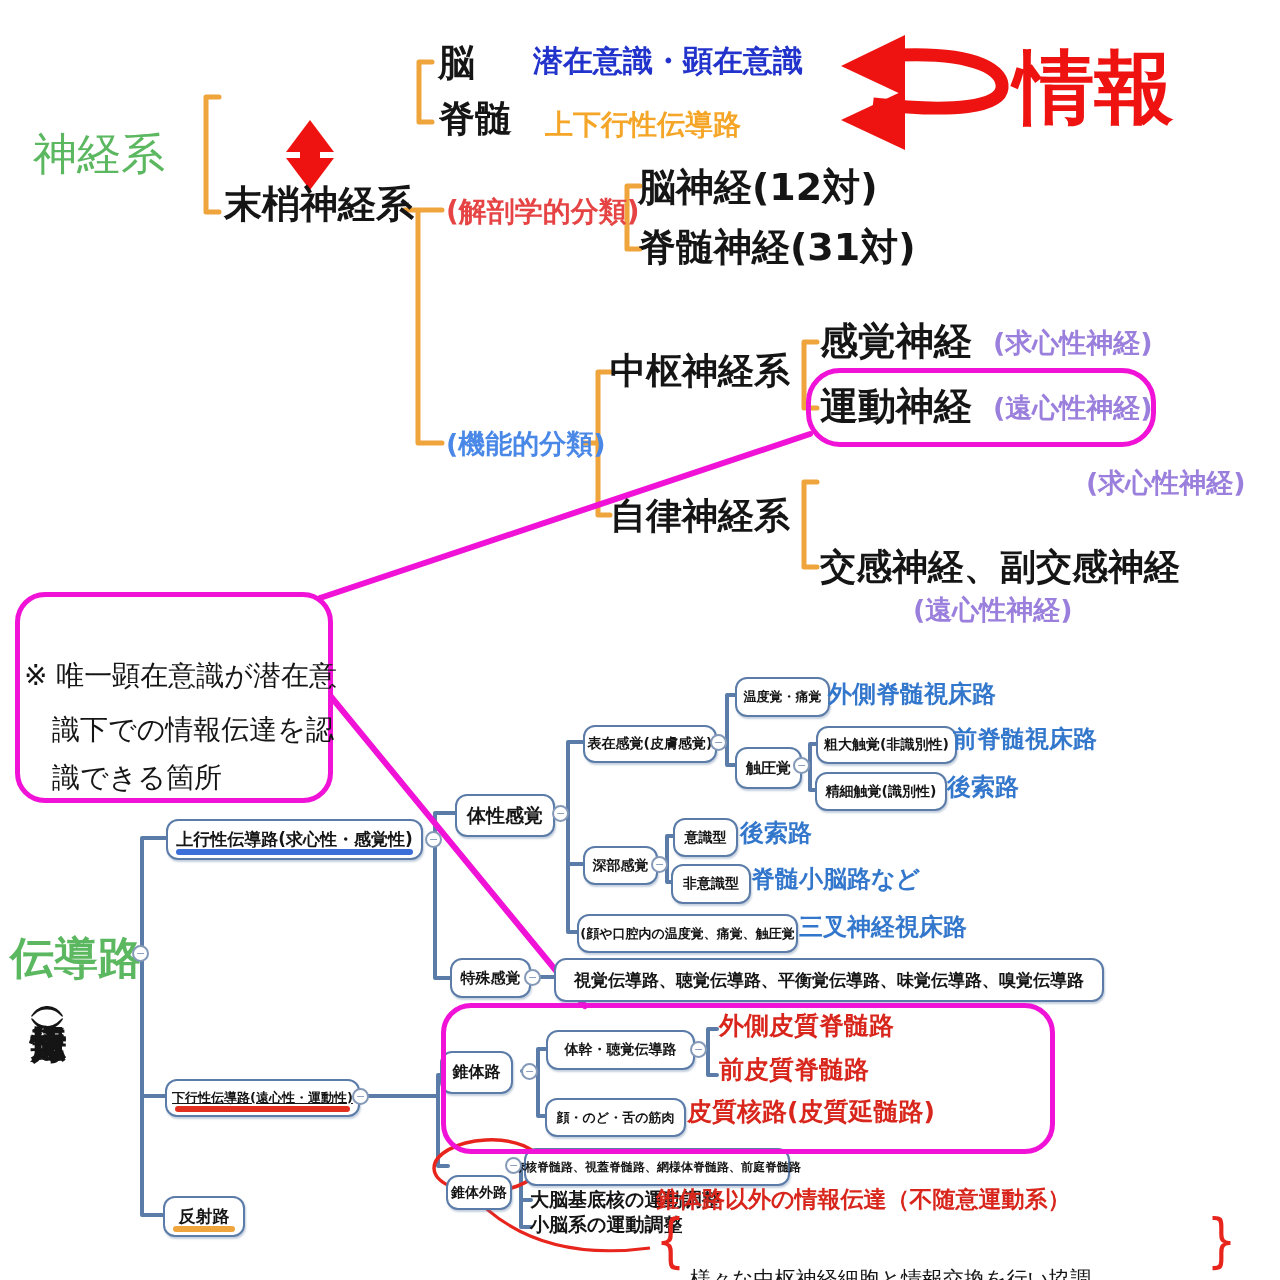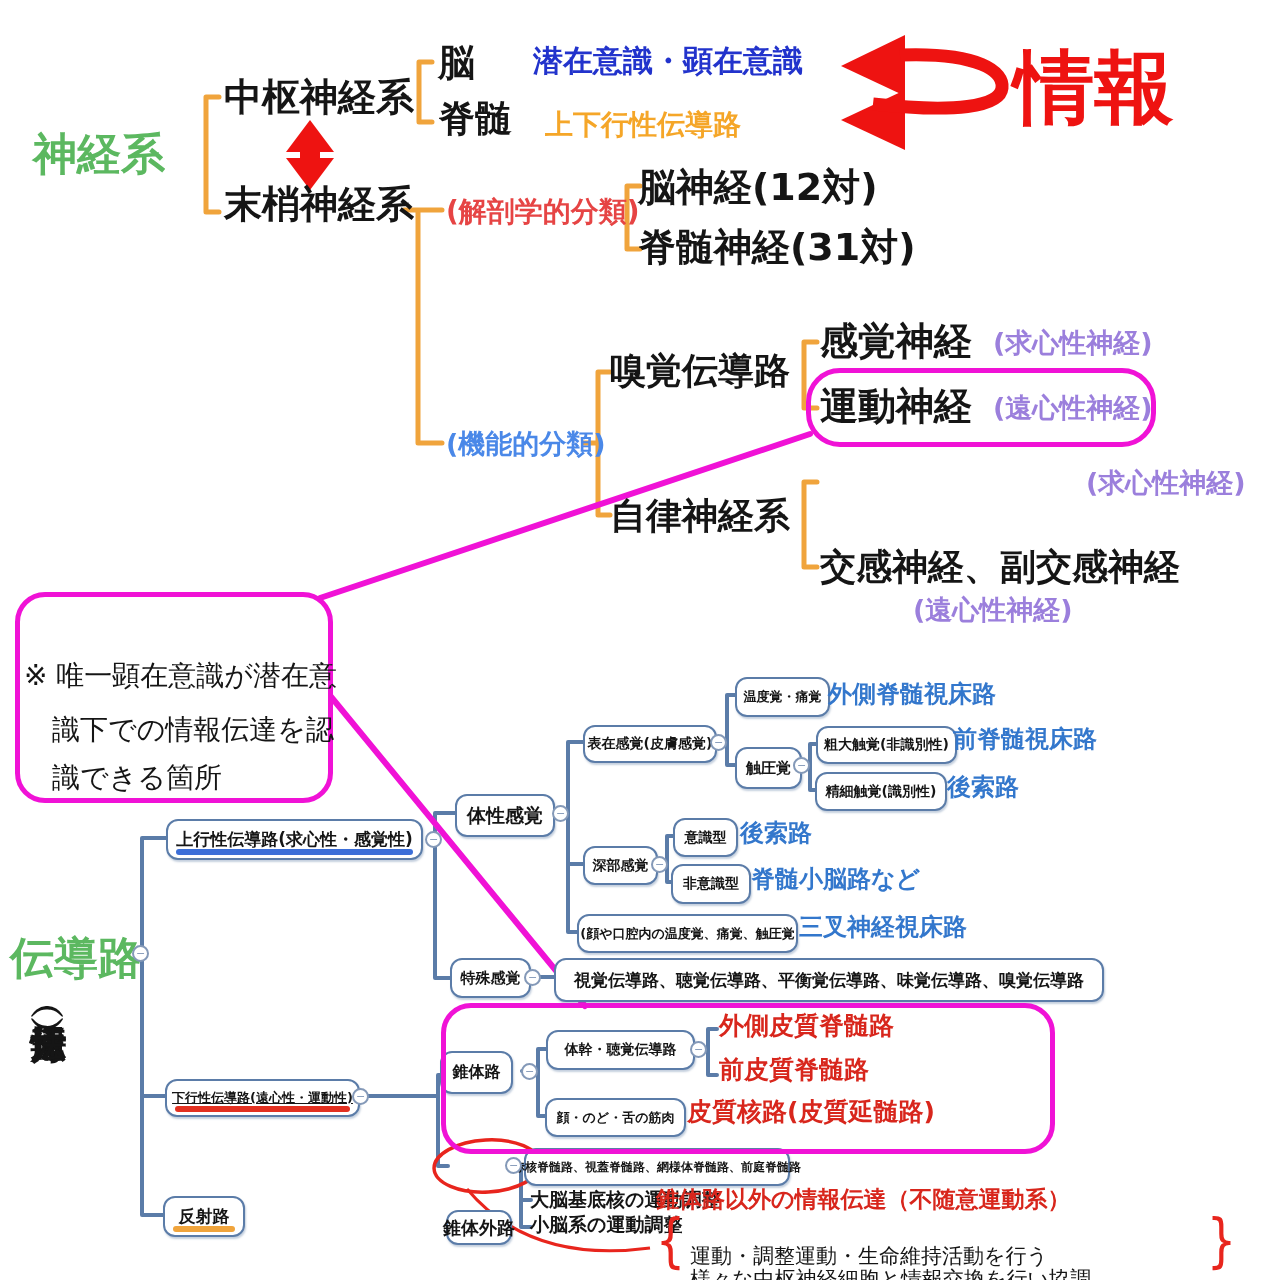--- a/index.html
+++ b/index.html
@@ -64,35 +64,34 @@
     <line x1="810" y1="434" x2="320" y2="598"></line>
     <line x1="323" y1="687" x2="585" y2="1006"></line>
   </g>
 
   <g stroke="#e8251d" fill="none">
     <ellipse cx="487" cy="1166" rx="53" ry="26" stroke-width="3.5" transform="rotate(-3 487 1166)"></ellipse>
     <path d="M467,1189 Q530,1264 650,1248" stroke-width="3"></path>
   </g>
 </svg>
 
-<div class="t" style="left:33px;top:129px;font-size:44px;font-weight:700;color:#5cb860;">神経系</div>
-<div class="t" style="left:224px;top:76px;font-size:38px;font-weight:800;">中枢神経系</div>
+<div class="t" style="left:33px;top:129px;font-size:44px;font-weight:400;color:#5cb860;">神経系</div>
 <div class="t" style="left:224px;top:183px;font-size:38px;font-weight:800;">末梢神経系</div>
 <div class="t" style="left:438px;top:42px;font-size:37px;font-weight:800;">脳</div>
 <div class="t" style="left:533px;top:44px;font-size:30px;font-weight:600;color:#2233cc;">潜在意識・顕在意識</div>
 <div class="t" style="left:438px;top:98px;font-size:37px;font-weight:800;">脊髄</div>
 <div class="t" style="left:545px;top:109px;font-size:28px;font-weight:600;color:#f5a628;">上下行性伝導路</div>
 <div class="t" style="left:1014px;top:42px;font-size:80px;font-weight:800;color:#ee1311;">情報</div>
 
 <div class="t" style="left:446px;top:196px;font-size:28px;font-weight:700;color:#e64444;">(解剖学的分類)</div>
 <div class="t" style="left:638px;top:166px;font-size:38px;font-weight:800;">脳神経(12対)</div>
 <div class="t" style="left:638px;top:226px;font-size:38px;font-weight:800;">脊髄神経(31対)</div>
 <div class="t" style="left:446px;top:428px;font-size:27px;font-weight:700;color:#4a88e8;">(機能的分類)</div>
 
-<div class="t" style="left:610px;top:350px;font-size:36px;font-weight:800;">嗅覚伝導路</div>
+<div class="t" style="left:610px;top:350px;font-size:36px;font-weight:800;">中枢神経系</div>
 <div class="t" style="left:820px;top:320px;font-size:38px;font-weight:800;">感覚神経</div>
 <div class="t" style="left:993px;top:327px;font-size:27px;font-weight:600;color:#9b7fdc;">(求心性神経)</div>
 <div class="mbox" style="left:806px;top:368px;width:340px;height:69px;border-radius:34px;"></div>
 <div class="t" style="left:820px;top:385px;font-size:38px;font-weight:800;">運動神経</div>
 <div class="t" style="left:993px;top:392px;font-size:27px;font-weight:600;color:#9b7fdc;">(遠心性神経)</div>
 
 <div class="t" style="left:610px;top:495px;font-size:36px;font-weight:800;">自律神経系</div>
 <div class="t" style="left:1086px;top:467px;font-size:27px;font-weight:600;color:#9b7fdc;">(求心性神経)</div>
 <div class="t" style="left:820px;top:546px;font-size:36px;font-weight:800;">交感神経、副交感神経</div>
 <div class="t" style="left:913px;top:594px;font-size:27px;font-weight:600;color:#9b7fdc;">(遠心性神経)</div>
@@ -168,33 +167,32 @@
 <div class="node" style="left:546px;top:1030px;width:145px;height:36px;font-size:14px;">
   <span>体幹・聴覚伝導路</span>
 </div>
 <div class="t" style="left:719px;top:1012px;font-size:25px;font-weight:800;color:#d8261c;">外側皮質脊髄路</div>
 <div class="t" style="left:719px;top:1056px;font-size:25px;font-weight:800;color:#d8261c;">前皮質脊髄路</div>
 <div class="node" style="left:545px;top:1098px;width:137px;height:35px;font-size:13px;">
   <span>顔・のど・舌の筋肉</span>
 </div>
 <div class="t" style="left:687px;top:1098px;font-size:25px;font-weight:800;color:#d8261c;">皮質核路(皮質延髄路)</div>
 
-<div class="node" style="left:446px;top:1210px;width:62px;height:31px;font-size:18px;">
+<div class="node" style="left:446px;top:1175px;width:62px;height:31px;font-size:14px;">
   <span>錐体外路</span>
 </div>
 <div class="node" style="left:524px;top:1148px;width:262px;height:34px;font-size:12px;">
   <span>赤核脊髄路、視蓋脊髄路、網様体脊髄路、前庭脊髄路</span>
 </div>
 <div class="t" style="left:530px;top:1189px;font-size:19px;font-weight:600;">大脳基底核の運動調整</div>
 <div class="t" style="left:656px;top:1186px;font-size:23px;font-weight:700;color:#d8261c;">錐体路以外の情報伝達（不随意運動系）</div>
 <div class="t" style="left:530px;top:1214px;font-size:19px;font-weight:600;">小脳系の運動調整</div>
 
 <div class="brace" style="left:652px;top:1213px;">{</div>
 <div class="t" style="left:690px;top:1219px;font-size:21px;margin-top:48px;">様々な中枢神経細胞と情報交換を行い協調</div>
-<div class="t" style="left:690px;top:1244px;font-size:21px;">運動・調整運動・生命維持活動を行う</div>
 <div class="brace" style="left:1203px;top:1213px;">}</div>
 
 <div class="node" style="left:163px;top:1196px;width:78px;height:37px;font-size:17px;">
   <span style="position:relative;z-index:2;">反射路</span>
   <div class="ul" style="background:#f0a43c;"></div>
 </div>
 
 <div class="minus" style="left:132px;top:945px;">
       <span>−</span>
     </div>

